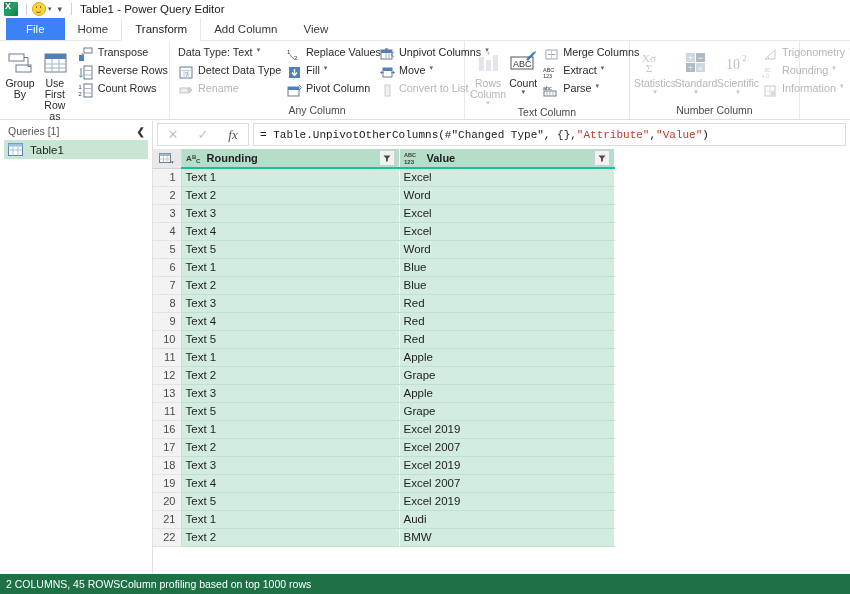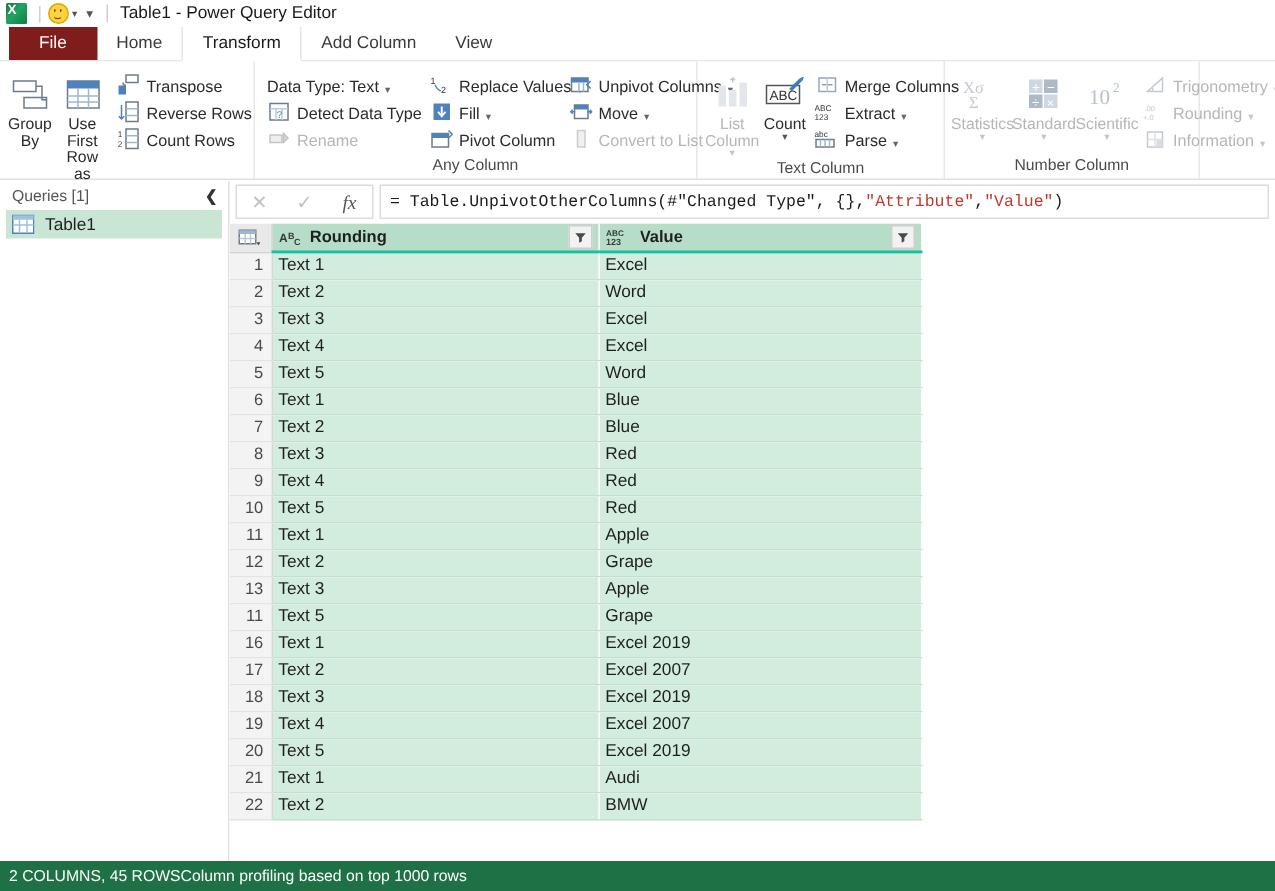--- a/index.html
+++ b/index.html
@@ -92,21 +92,21 @@
     font-size: 11.5px;
   }
   .tab {
     display: flex; align-items: center; justify-content: center;
     padding: 0 13px;
     color: #3a3a3a;
     cursor: default;
     white-space: nowrap;
   }
   .tab.file {
-    background: #7f1d1d;
+    background: #3b82f6;
     color: #ffffff;
     padding: 0 20px;
     margin-left: 6px;
   }
   .tab.active {
     background: #ffffff;
     color: #1a1a1a;
     border-left: 1px solid #e6e6e6;
     border-right: 1px solid #e6e6e6;
     border-bottom: 1px solid #ffffff;
@@ -153,21 +153,21 @@
     font-size: 10.5px;
     color: #2b2b2b;
   }
   .bigbtn.wide { width: 58px; }
   .bigbtn .bi { height: 30px; display: flex; align-items: center; justify-content: center; }
   .bigbtn.dis { color: #b6b6b6; align-items: center; }
 
   
   .smallcol { display: flex; flex-direction: column; padding-top: 1px; }
   .smallbtn {
-    display: flex; align-items: flex-end;
+    display: flex; align-items: flex-start;
     height: 18px;
     padding: 0 3px;
     font-size: 10.8px;
     color: #2b2b2b;
     white-space: nowrap;
   }
   .smallbtn.dis { color: #b6b6b6; }
   .smallbtn .si { width: 16px; height: 16px; margin-right: 4px; flex: none;
                   display: flex; align-items: center; justify-content: center; }
   .caret { font-size: 7px; color: #666; margin-left: 4px; }
@@ -521,21 +521,21 @@
     <div class="rgroup-body">
       <div class="bigbtn dis">
         <span class="bi">
           <svg width="30" height="24" viewBox="0 0 30 24">
             <rect x="6" y="6" width="5" height="14" fill="#e3e6ea"></rect>
             <rect x="13" y="9" width="5" height="11" fill="#e3e6ea"></rect>
             <rect x="20" y="4" width="5" height="16" fill="#e3e6ea"></rect>
             <path d="M15.5 1 v3 M14 2.4 L15.5 1 L17 2.4" fill="none" stroke="#bfc7d0"></path>
           </svg>
         </span>
-        <span>List</span>
+        <span>Rows</span>
         <span>Column</span>
         <span class="dncaret dis">▾</span>
       </div>
 
       <div class="bigbtn">
         <span class="bi">
           <svg width="34" height="24" viewBox="0 0 34 24">
             <rect x="5" y="6" width="22" height="12" fill="#fff" stroke="#555"></rect>
             <text x="7" y="15.5" font-size="9" fill="#333" font-family="Liberation Sans, sans-serif">ABC</text>
             <path d="M21 9 L28 2" stroke="#3b7bbf" stroke-width="2.4"></path>

